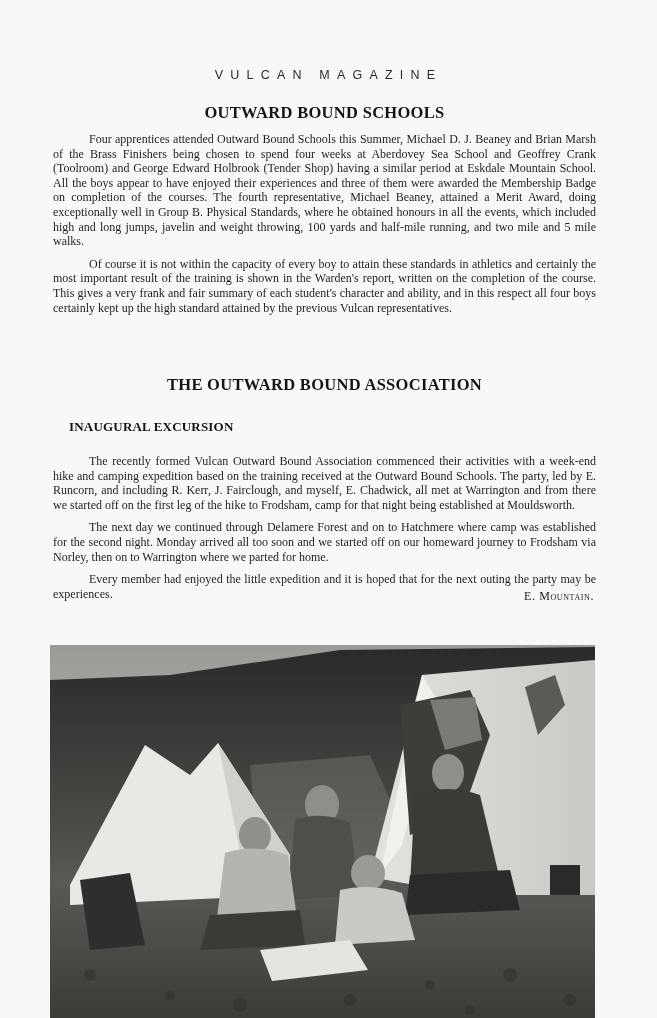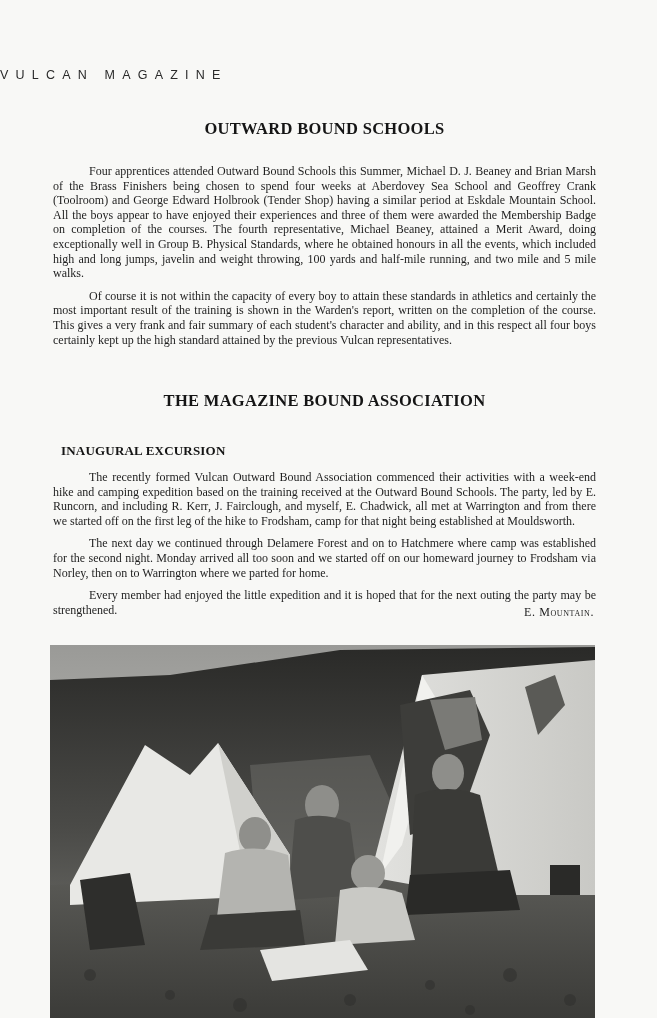--- a/index.html
+++ b/index.html
@@ -18,40 +18,41 @@
     .page {
       position: absolute;
       left: 0; top: 0;
       width: 657px; height: 1018px;
       background: #f8f8f6;
     }
     .running-head {
       position: absolute;
       top: 68px;
       left: 0; width: 657px;
+      text-align: center;
       font-family: "Liberation Sans", "DejaVu Sans", sans-serif;
       font-size: 12.5px;
       letter-spacing: 7.2px;
       color: #2a2a2a;
     }
     .col {
       position: absolute;
       left: 53px;
       width: 543px;
     }
     h1.section-title {
-      margin: 16px;
+      margin: 0;
       text-align: center;
       font-size: 16.5px;
       font-weight: bold;
       letter-spacing: 0.3px;
       color: #151515;
     }
     h2.sub-title {
-      margin: 8px;
+      margin: 16px;
       font-size: 13px;
       font-weight: bold;
       letter-spacing: 0.2px;
       color: #151515;
     }
     p.body {
       margin: 0;
       font-size: 12px;
       line-height: 14.6px;
       text-align: justify;
@@ -85,29 +86,29 @@
 
   <div class="col" style="top:103px;">
     <h1 class="section-title">OUTWARD BOUND SCHOOLS</h1>
     <div style="height:9px"></div>
     <p class="body">Four apprentices attended Outward Bound Schools this Summer, Michael D. J. Beaney and Brian Marsh of the Brass Finishers being chosen to spend four weeks at Aberdovey Sea School and Geoffrey Crank (Toolroom) and George Edward Holbrook (Tender Shop) having a similar period at Eskdale Mountain School. All the boys appear to have enjoyed their experiences and three of them were awarded the Membership Badge on completion of the courses. The fourth representative, Michael Beaney, attained a Merit Award, doing exceptionally well in Group B. Physical Standards, where he obtained honours in all the events, which included high and long jumps, javelin and weight throwing, 100 yards and half-mile running, and two mile and 5 mile walks.</p>
     <div style="height:8px"></div>
     <p class="body">Of course it is not within the capacity of every boy to attain these standards in athletics and certainly the most important result of the training is shown in the Warden's report, written on the completion of the course. This gives a very frank and fair summary of each student's character and ability, and in this respect all four boys certainly kept up the high standard attained by the previous Vulcan representatives.</p>
   </div>
 
   <div class="col" style="top:375px;">
-    <h1 class="section-title">THE MAGAZINE BOUND ASSOCIATION</h1>
+    <h1 class="section-title">THE OUTWARD BOUND ASSOCIATION</h1>
     <div style="height:8px"></div>
     <h2 class="sub-title">INAUGURAL EXCURSION</h2>
     <div style="height:3px"></div>
     <p class="body">The recently formed Vulcan Outward Bound Association commenced their activities with a week-end hike and camping expedition based on the training received at the Outward Bound Schools. The party, led by E. Runcorn, and including R. Kerr, J. Fairclough, and myself, E. Chadwick, all met at Warrington and from there we started off on the first leg of the hike to Frodsham, camp for that night being established at Mouldsworth.</p>
     <div style="height:8px"></div>
     <p class="body">The next day we continued through Delamere Forest and on to Hatchmere where camp was established for the second night. Monday arrived all too soon and we started off on our homeward journey to Frodsham via Norley, then on to Warrington where we parted for home.</p>
     <div style="height:8px"></div>
-    <p class="body">Every member had enjoyed the little expedition and it is hoped that for the next outing the party may be strengthened.</p>
+    <p class="body">Every member had enjoyed the little expedition and it is hoped that for the next outing the party may be experiences.</p>
     <div class="sig" style="margin-top:-12px;">E. Mountain.</div>
   </div>
 
   <div class="photo" title="Black-and-white photograph of five young men posing in front of white ridge tents on a grassy hillside, one lying in front with an open map">
     <svg width="545" height="373" viewBox="0 0 545 373">
       <defs>
         <linearGradient id="sky" x1="0" y1="0" x2="0" y2="1">
           <stop offset="0" stop-color="#9a9a97"></stop>
           <stop offset="1" stop-color="#d9d9d6"></stop>
         </linearGradient>

